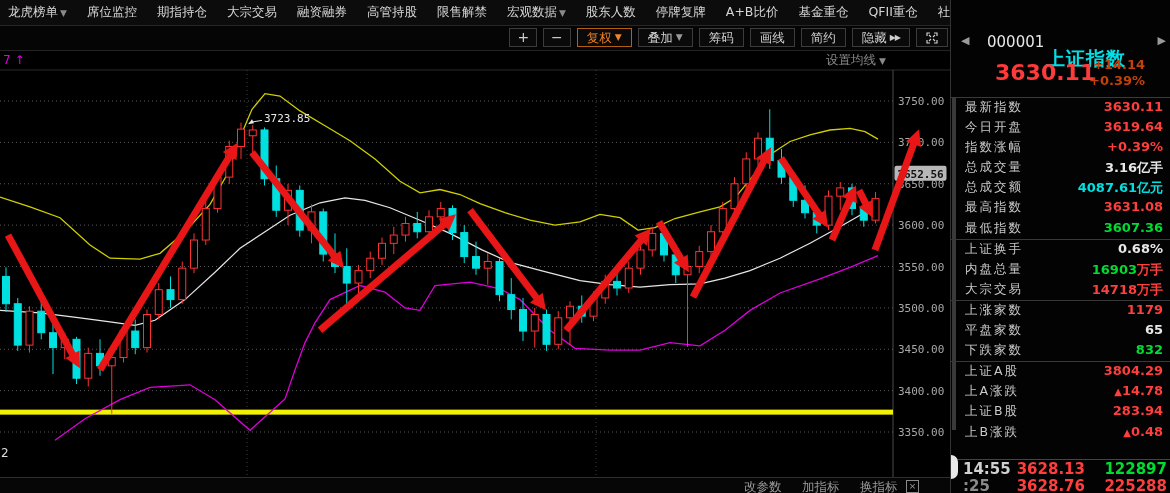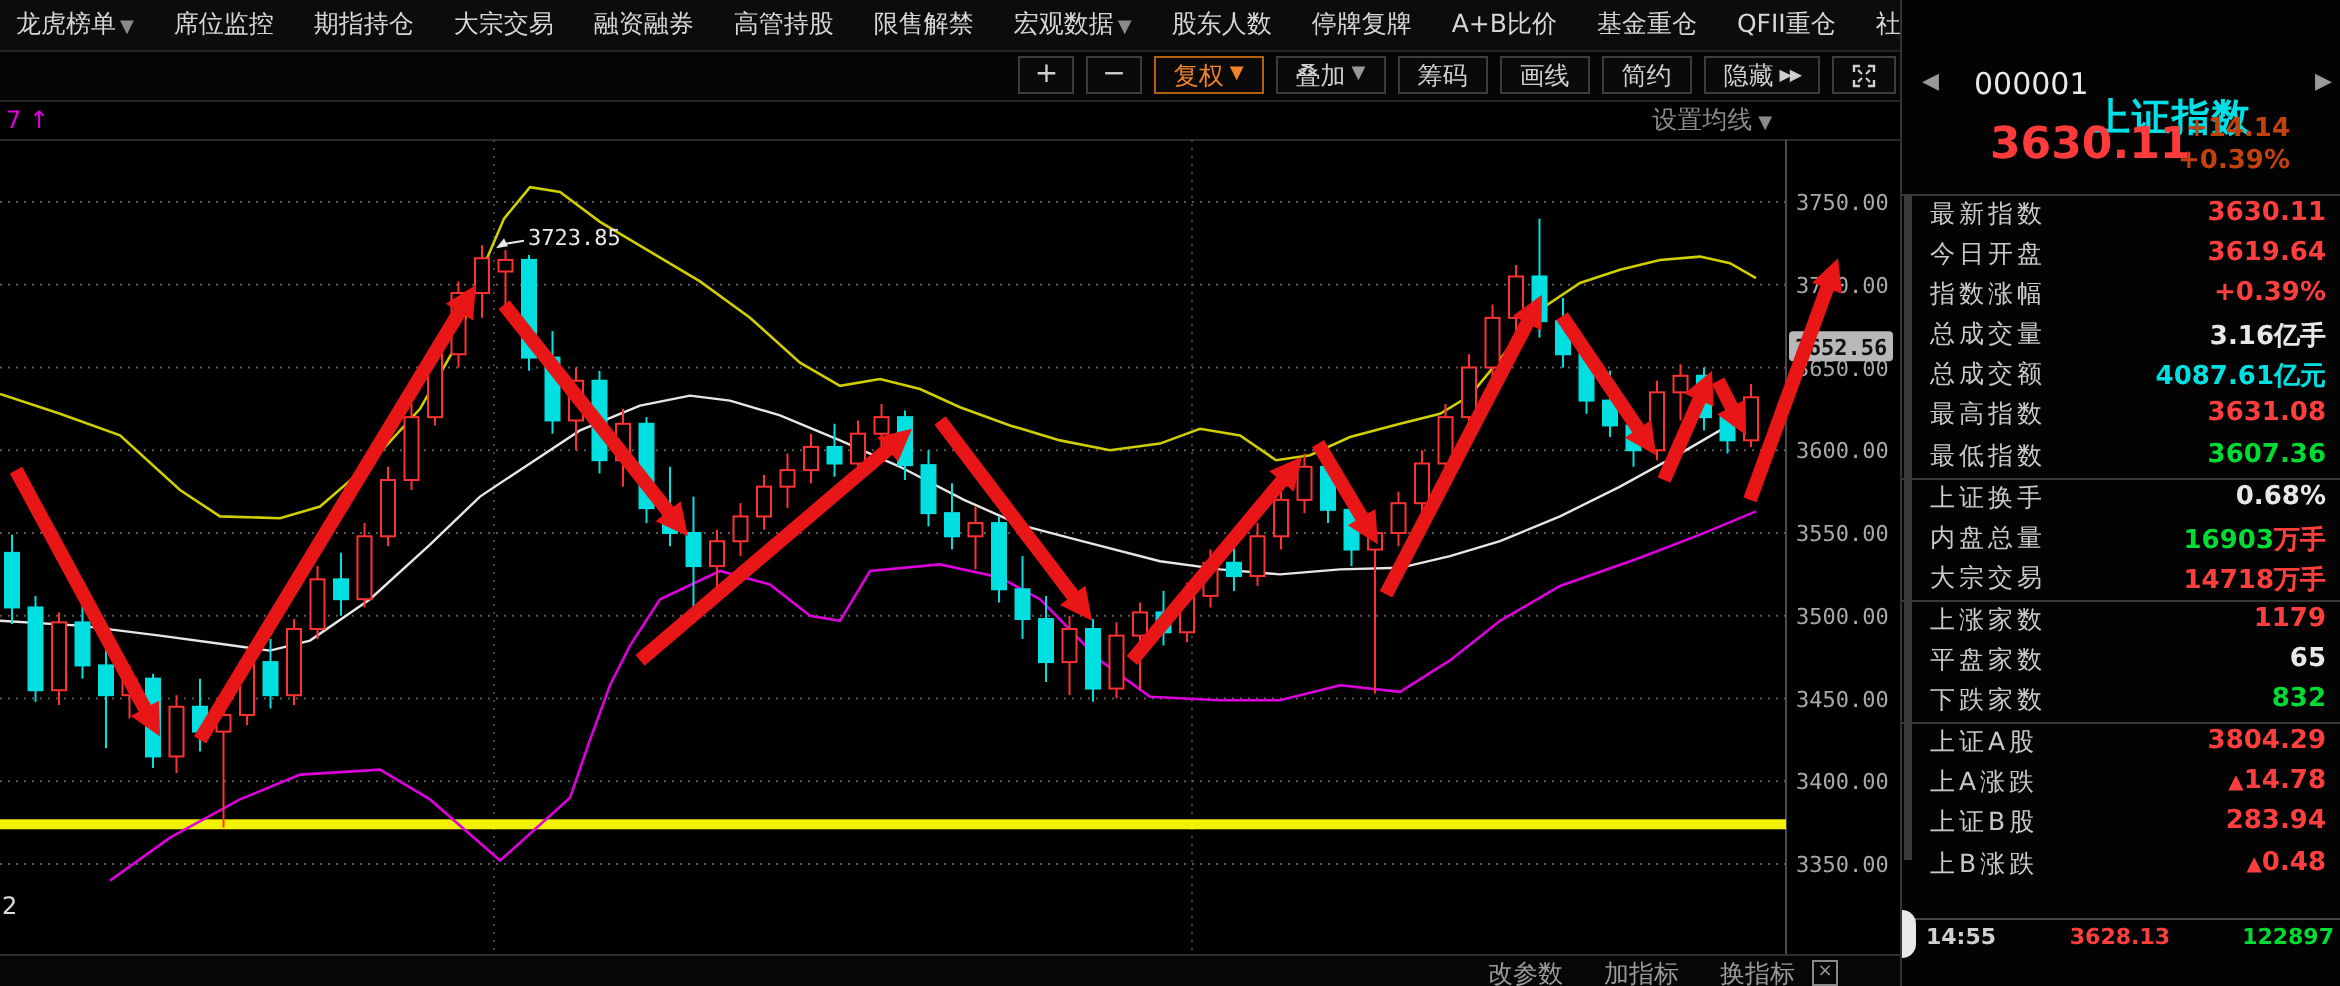--- a/index.html
+++ b/index.html
@@ -48,21 +48,21 @@
   #last-price{position:absolute;left:44px;top:5px;color:#ff3a3a;font-size:22px;font-weight:bold;}
   #chg-block{position:absolute;right:26px;top:2px;text-align:right;color:#c2410c;
              font-size:13px;font-weight:bold;line-height:16px;}
   #stats{position:absolute;left:0;top:97px;width:220px;border-top:1px solid #3a3a3a;}
   .srow{height:20.1px;position:relative;}
   .srow .lbl{position:absolute;left:14px;top:1px;color:#c9c9c9;font-size:12.5px;letter-spacing:2px;}
   .srow .val{position:absolute;right:8px;top:1px;font-size:13px;font-weight:bold;}
   .srow.div{border-bottom:1px solid #383838;}
   #vscroll{position:absolute;left:1px;top:98px;width:4px;height:332px;background:#3a3a3a;}
   #ticker{position:absolute;left:0;top:459px;width:220px;border-top:1px solid #444;}
-  .trow{height:17px;display:flex;align-items:center;font-weight:bold;font-size:11px;}
+  .trow{height:17px;display:flex;align-items:center;font-weight:bold;font-size:15px;}
   .trow .t{width:56px;padding-left:12px;box-sizing:border-box;}
   .trow .p{width:78px;text-align:right;}
   .trow .v{flex:1;text-align:right;padding-right:4px;}
   #splitter{position:absolute;left:0;top:455px;width:7px;height:24px;background:#e8e8e8;
             border-radius:0 12px 12px 0;}
   .c-red{color:#ff3e3e;} .c-green{color:#00dc32;} .c-cyan{color:#00e0e0;} .c-white{color:#e8e8e8;}
 </style>
 </head>
 <body>
 
@@ -422,17 +422,22 @@
           <span class="lbl">上B涨跌</span>
           <span class="val"><span class="c-red" style="font-size: 10px;">▲</span><span class="c-red">0.48</span></span>
         </div>
       </div>
     <div id="ticker">
         <div class="trow">
           <span class="t" style="color: rgb(208, 208, 208);">14:55</span>
           <span class="p c-red">3628.13</span>
           <span class="v c-green">122897</span>
         </div>
+        <div class="trow">
+          <span class="t" style="color: rgb(138, 138, 138);">:25</span>
+          <span class="p c-red">3628.76</span>
+          <span class="v c-red">225288</span>
+        </div>
       </div>
     <div id="splitter"></div>
   </div>
 
 </div>
 
 </body></html>

